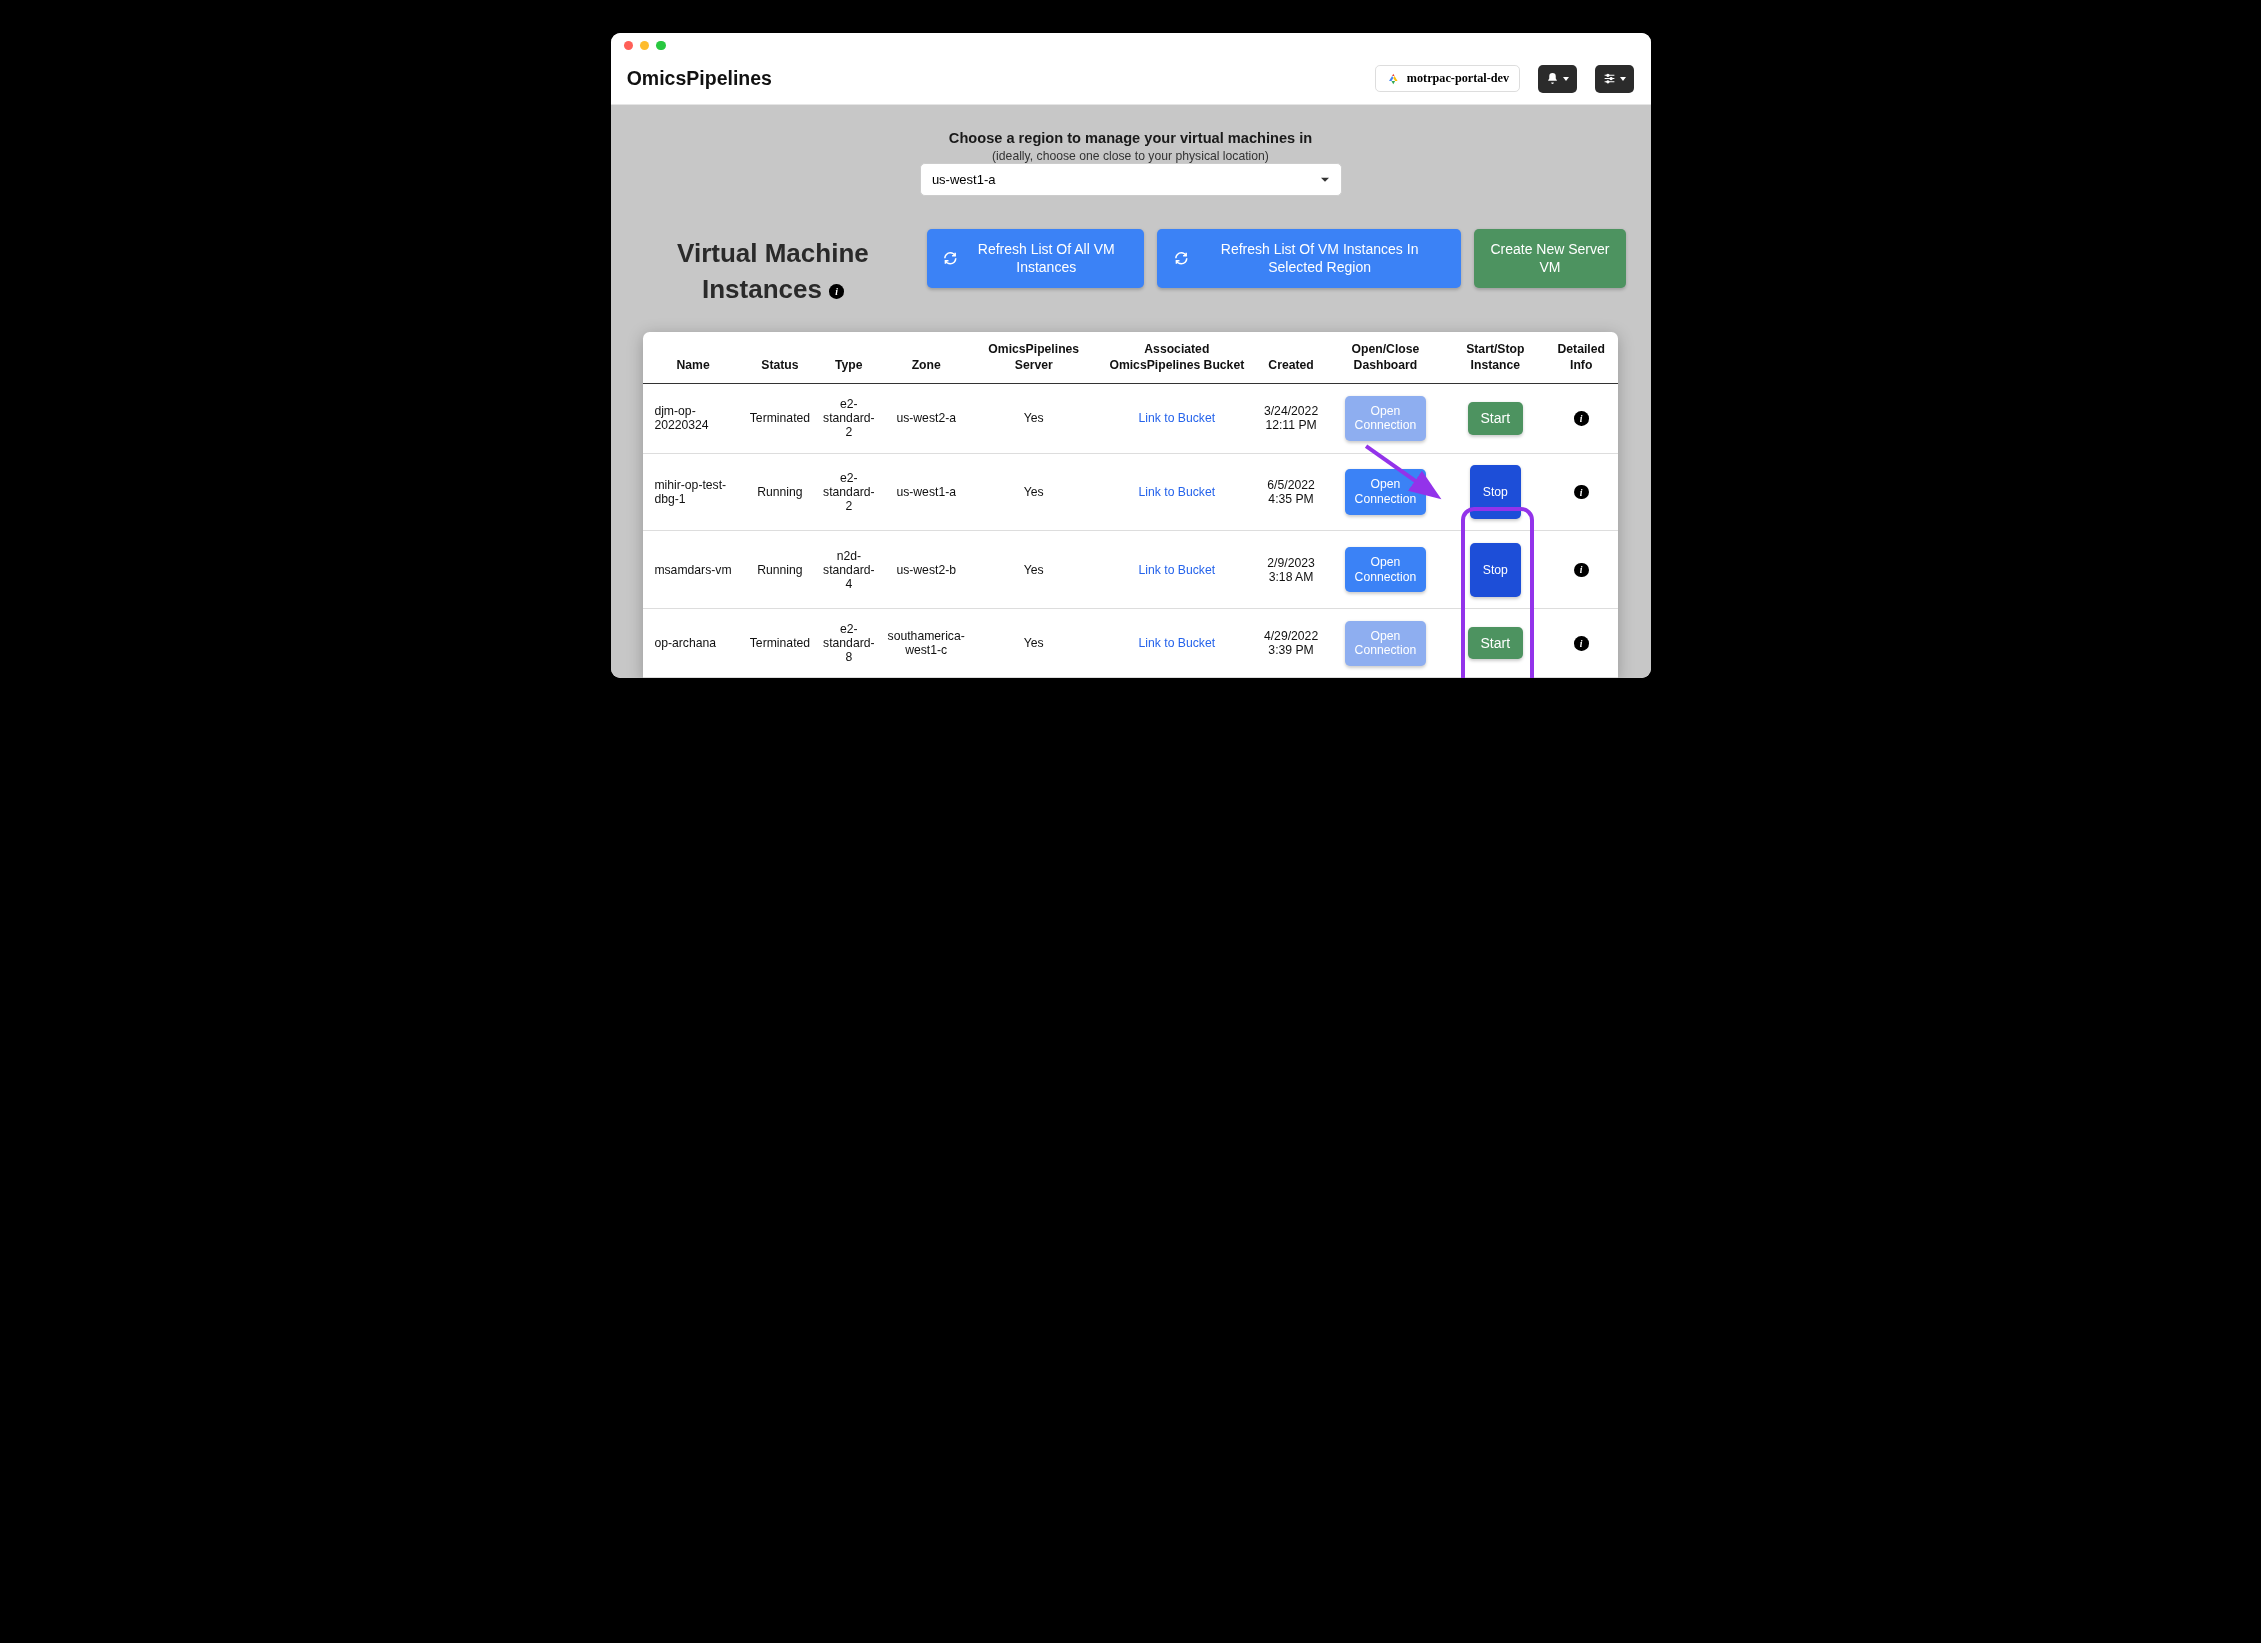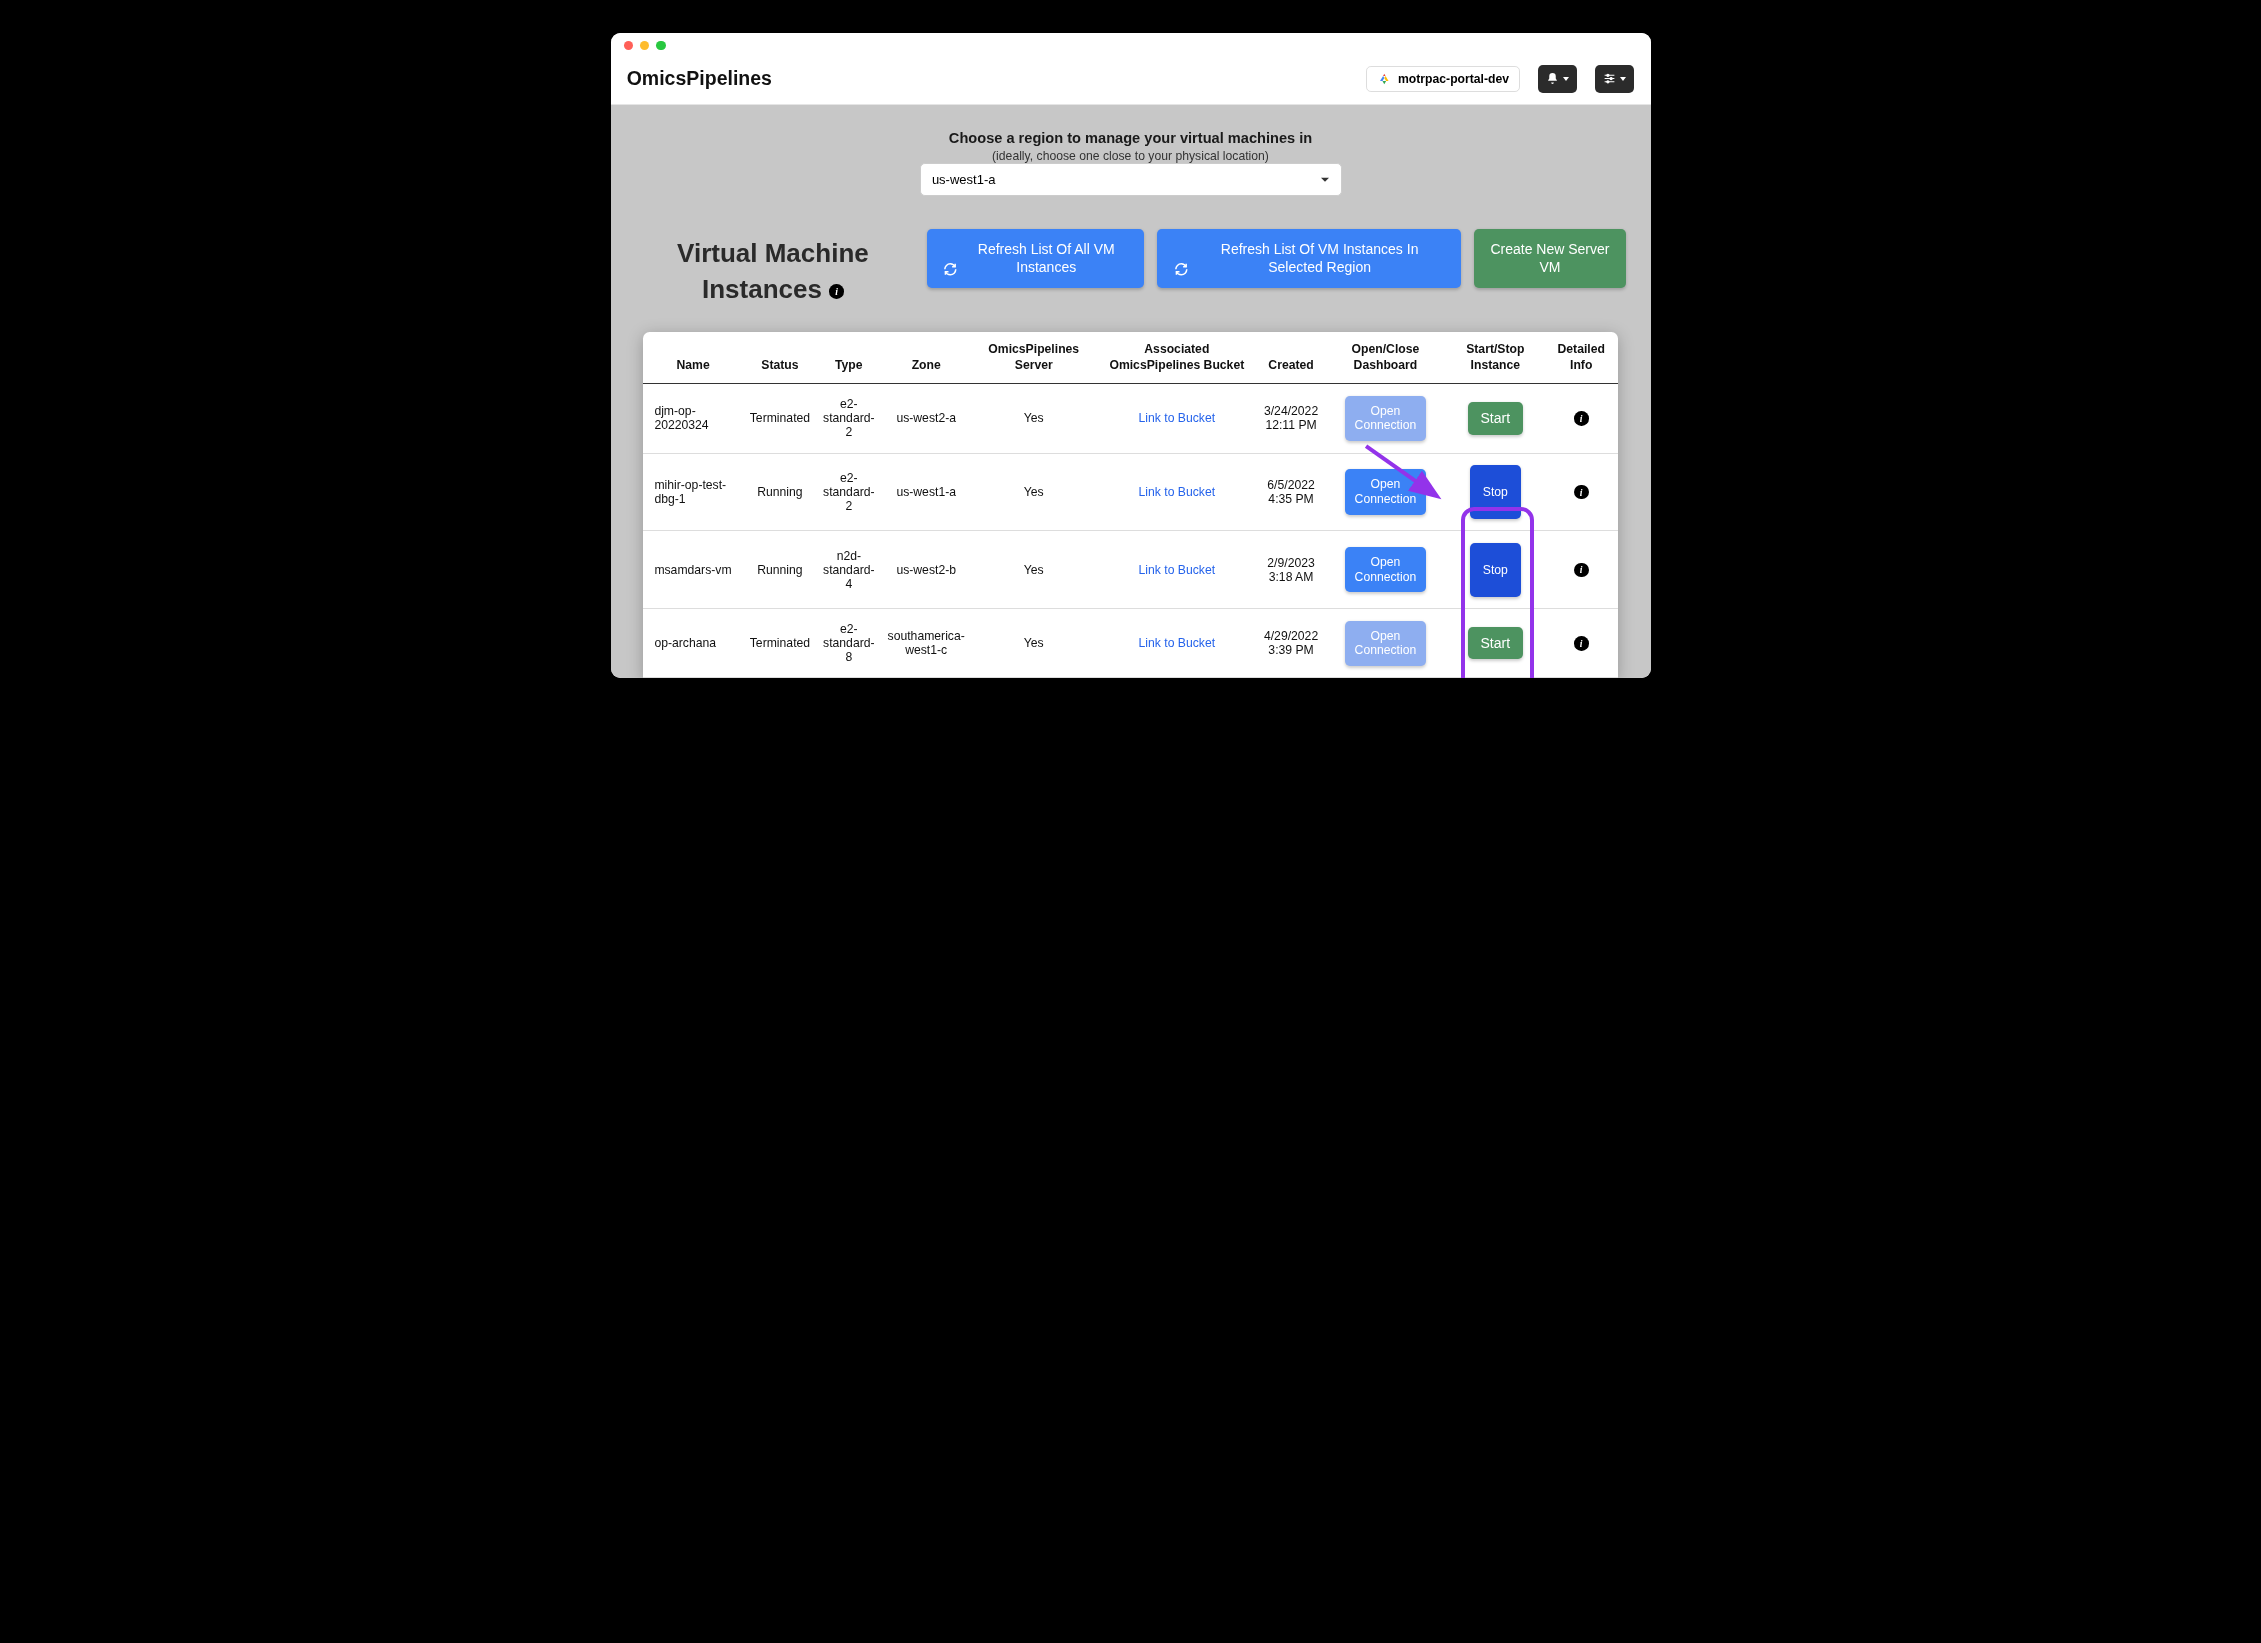--- a/index.html
+++ b/index.html
@@ -45,20 +45,21 @@
 }
 .brand {
   font-size: 19.5px;
   font-weight: 700;
   color: #111;
 }
 .header-right {
   display: flex;
   align-items: center;
   gap: 18px;
+  font-family: Liberation Serif, serif;
 }
 .project-selector {
   display: flex;
   align-items: center;
   gap: 6.5px;
   border: 0.8px solid #ddd;
   border-radius: 4.9px;
   padding: 4.9px 9.7px;
   background: #fff;
   font-weight: 600;
@@ -178,21 +179,21 @@
 }
 .btn {
   border: none;
   border-radius: 4.9px;
   padding: 11.4px 16.2px;
   font-size: 14px;
   font-weight: 500;
   color: #fff;
   cursor: pointer;
   display: flex;
-  align-items: flex-end;
+  align-items: center;
   justify-content: center;
   gap: 6.5px;
   text-align: center;
   line-height: 1.3;
   box-shadow: 0 1.6px 3.2px rgba(0,0,0,0.2);
 }
 .btn-blue { background: #3b82f6; }
 .btn-green { background: #4d9360; }
 .refresh-icon {
   width: 14.6px;

